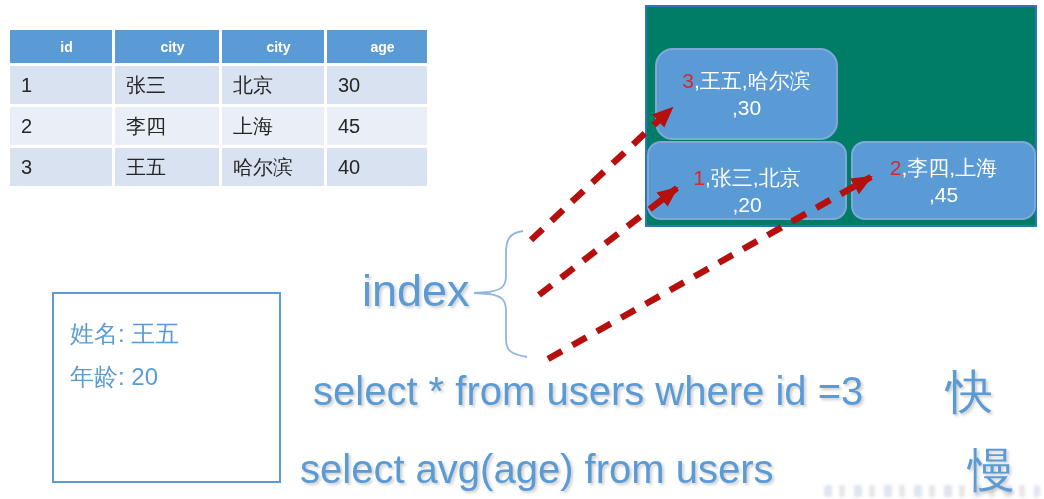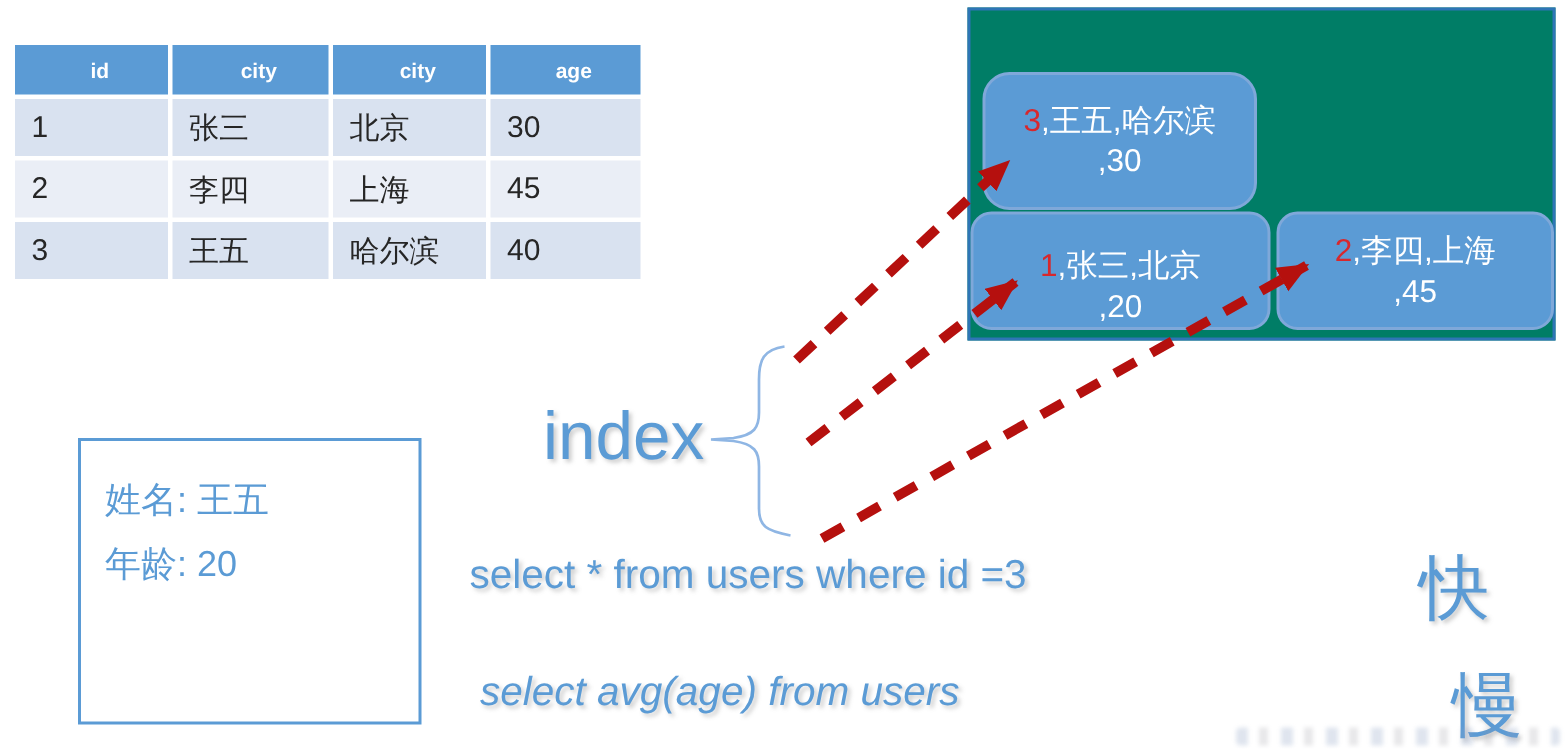--- a/index.html
+++ b/index.html
@@ -68,25 +68,25 @@
     padding:0;box-sizing:content-box;
   }
   .card p{
     margin:0;padding:0 0 0 16px;color:var(--accent-blue);
     font-size:24px;line-height:43px;
   }
   .card p:first-child{padding-top:18px;}
 
   
   .sql{
-    position:absolute;color:var(--accent-blue);font-size:27px;line-height:1.15;
+    position:absolute;color:var(--accent-blue);font-size:40px;line-height:1.15;
     text-shadow:2px 2px 3px rgba(110,110,110,0.35);white-space:nowrap;
   }
   .sql-1{left:313px;top:368px;}
-  .sql-2{left:320px;top:446px;font-style:italic;}
+  .sql-2{left:300px;top:446px;}
   .speed{
     position:absolute;color:var(--accent-blue);font-size:47px;line-height:1;
     text-shadow:2px 2px 3px rgba(110,110,110,0.35);
   }
   .speed-fast{left:946px;top:368px;}
   .speed-slow{left:968px;top:446px;}
 
   
   svg.overlay{position:absolute;left:0;top:0;pointer-events:none;}
 

